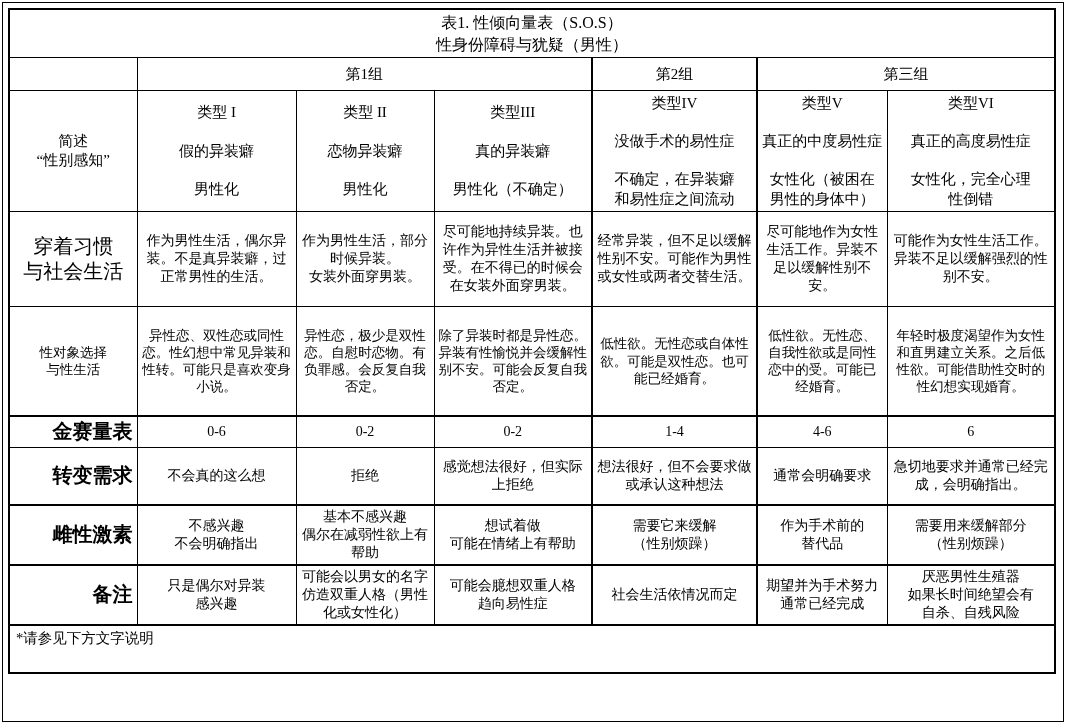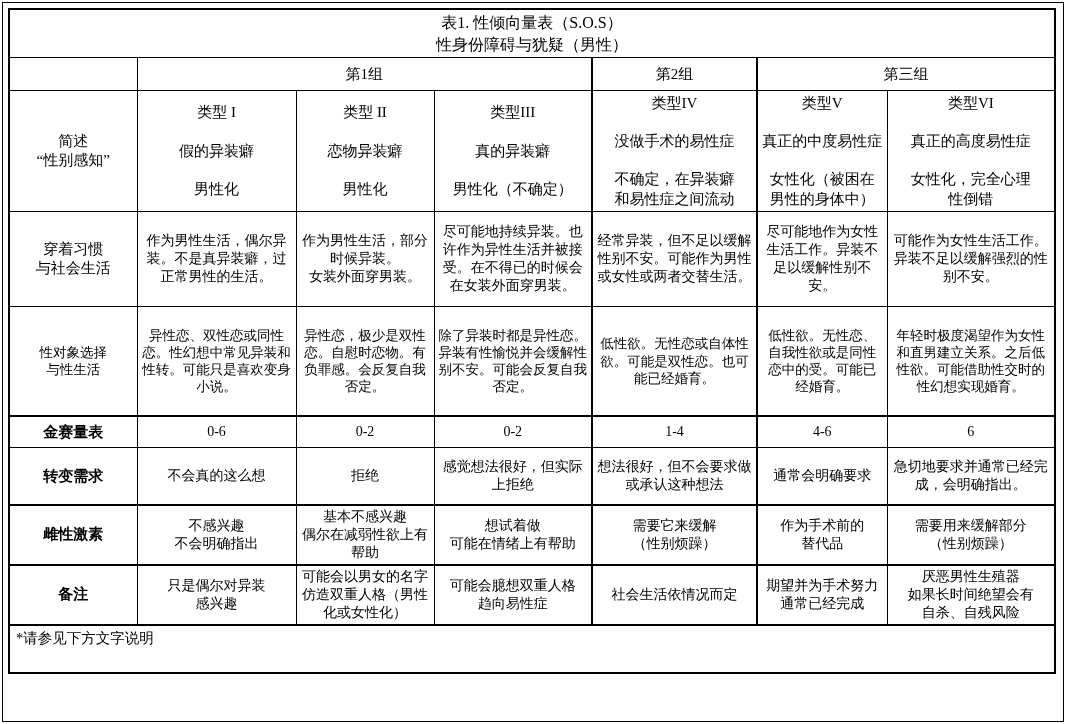--- a/index.html
+++ b/index.html
@@ -14,22 +14,22 @@
   }
   td {
     border:1px solid #000; text-align:center; vertical-align:middle;
     padding:2px 4px; font-size:14px; line-height:1.28; white-space:pre-line;
     overflow:hidden;
   }
   .title-cell { height:42px; font-size:16px; line-height:1.35; }
   .group-row td { height:28px; font-size:15px; }
   .hv { border-left-width:2px; }          
   tr.ht td { border-top-width:2px; }       
-  td.label { font-size:15px; }
-  td.label.b { font-weight:bold; }
+  td.label { font-size:20px; }
+  td.label.b { font-weight:bold;text-align:right; }
   tbody tr:nth-child(1) td { height:116px; font-size:15px; }
   tbody tr:nth-child(2) td { height:90px; }
   tbody tr:nth-child(3) td { height:104px; font-size:13.5px; }
   tbody tr:nth-child(4) td { height:26px; }
   tbody tr:nth-child(5) td { height:52px; }
   tbody tr:nth-child(6) td { height:48px; }
   tbody tr:nth-child(7) td { height:50px; }
   tbody tr:nth-child(8) td { height:78px; }
   tfoot td {
     height:40px; text-align:left; vertical-align:top;

